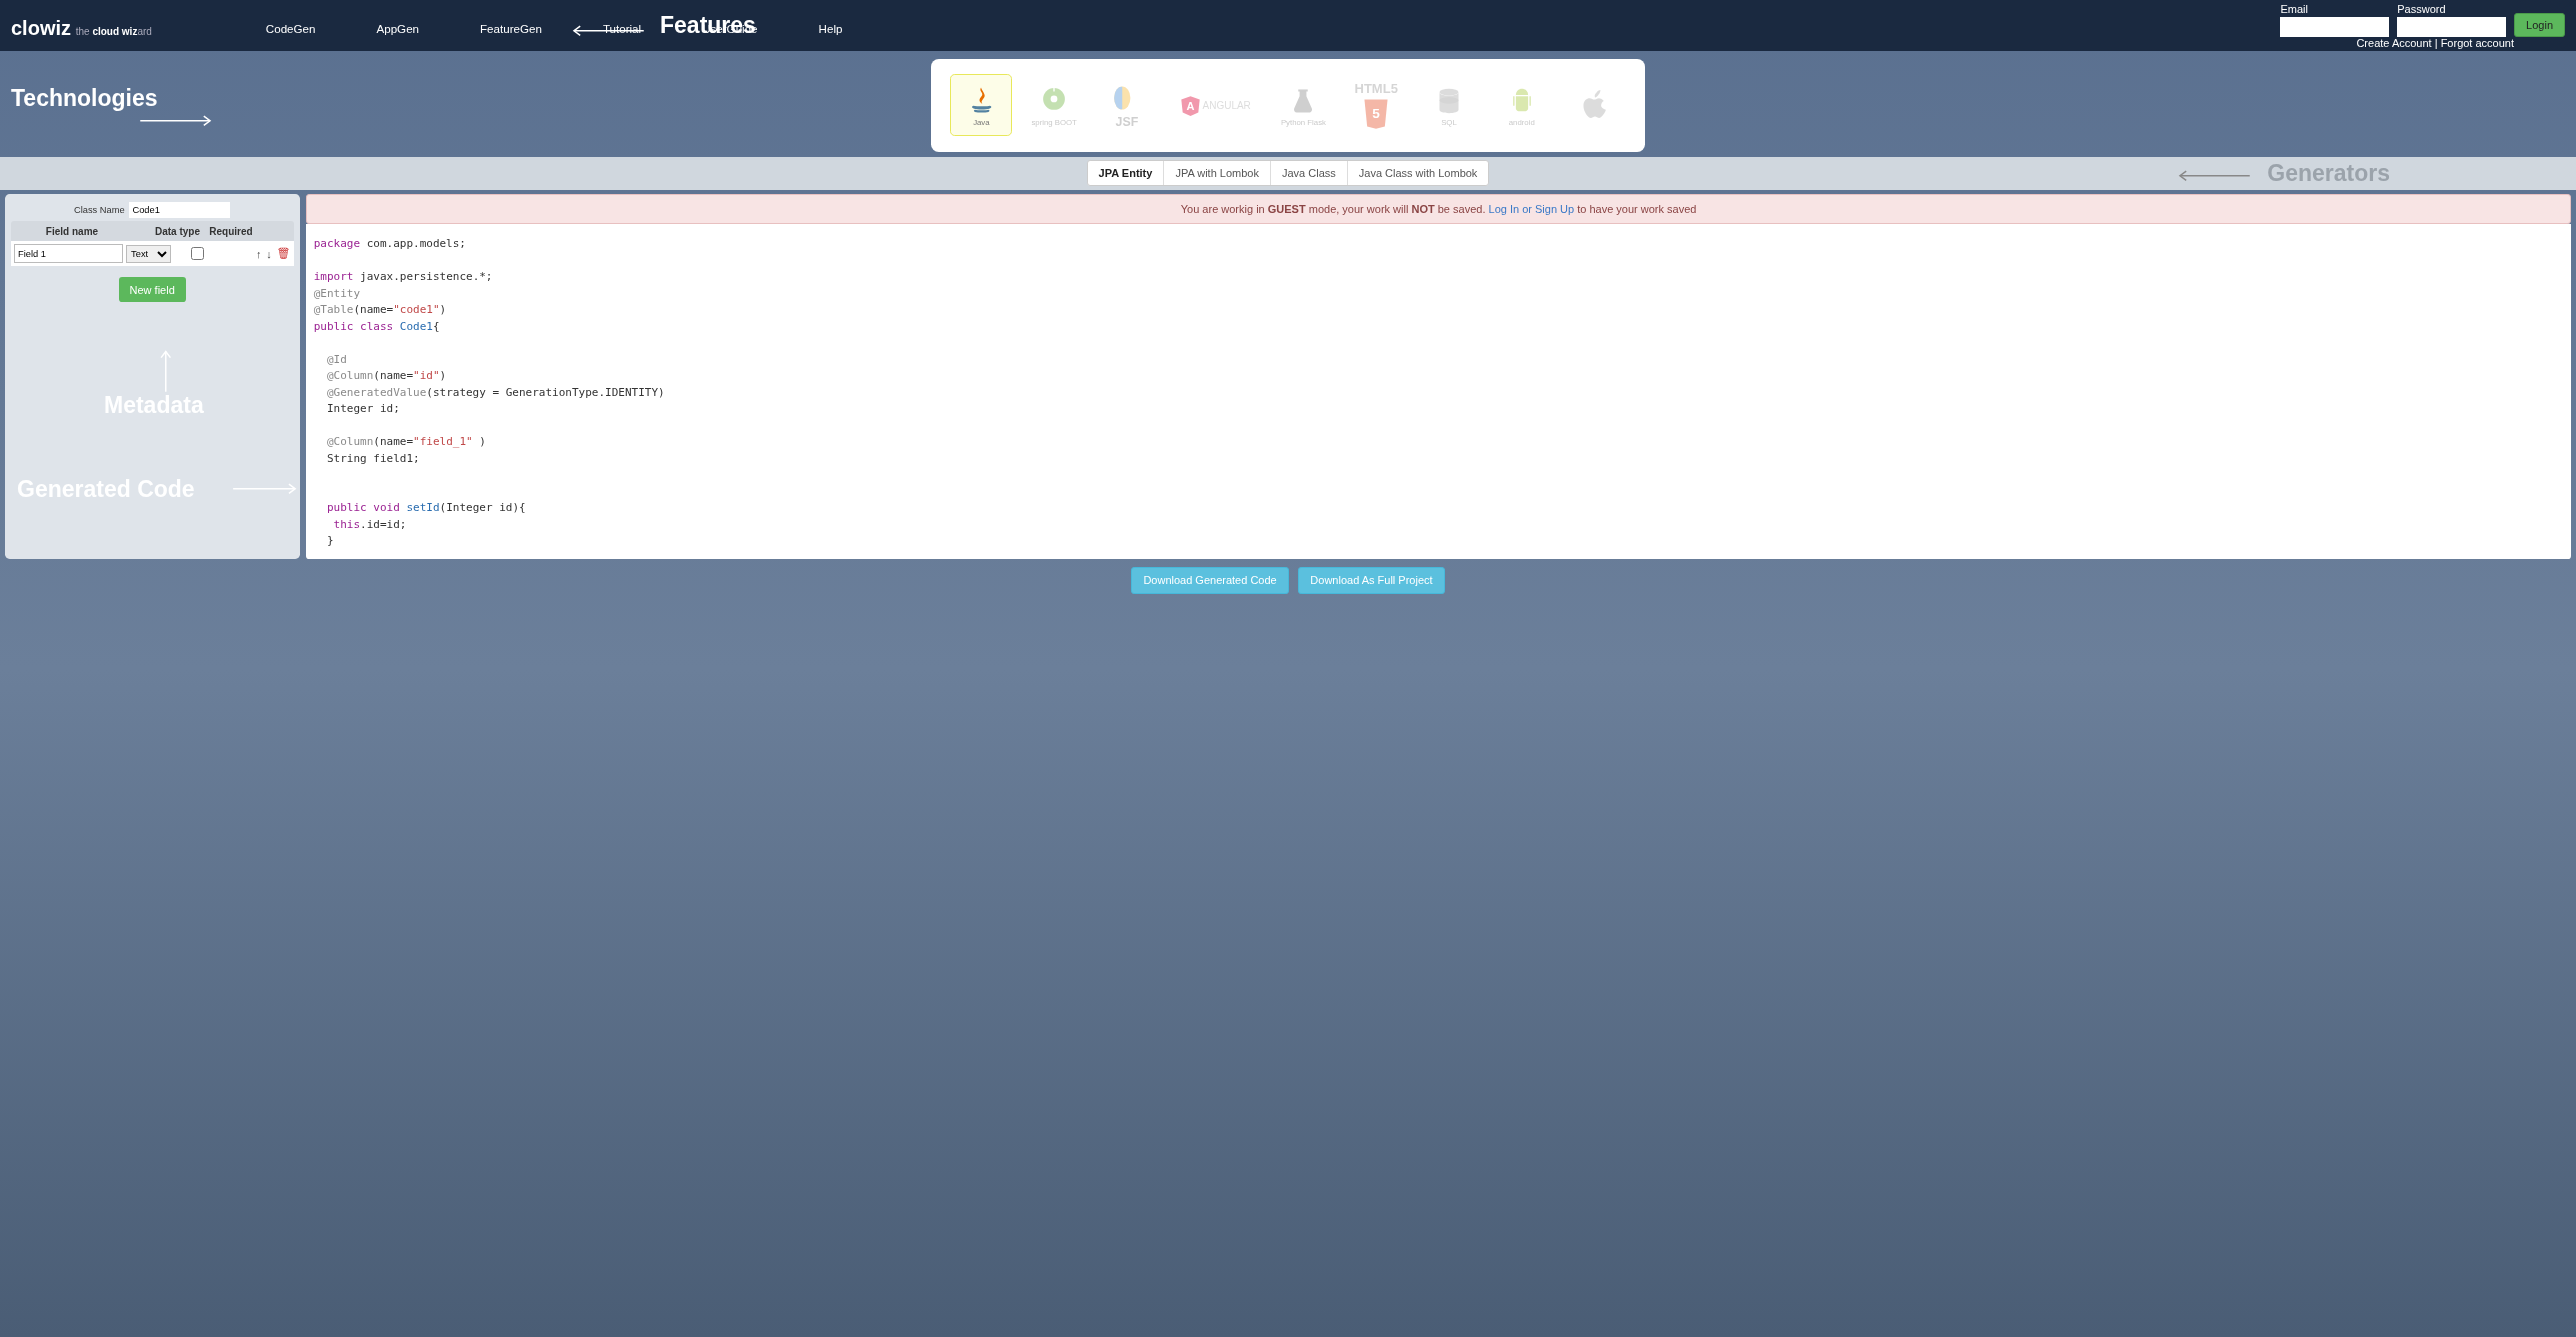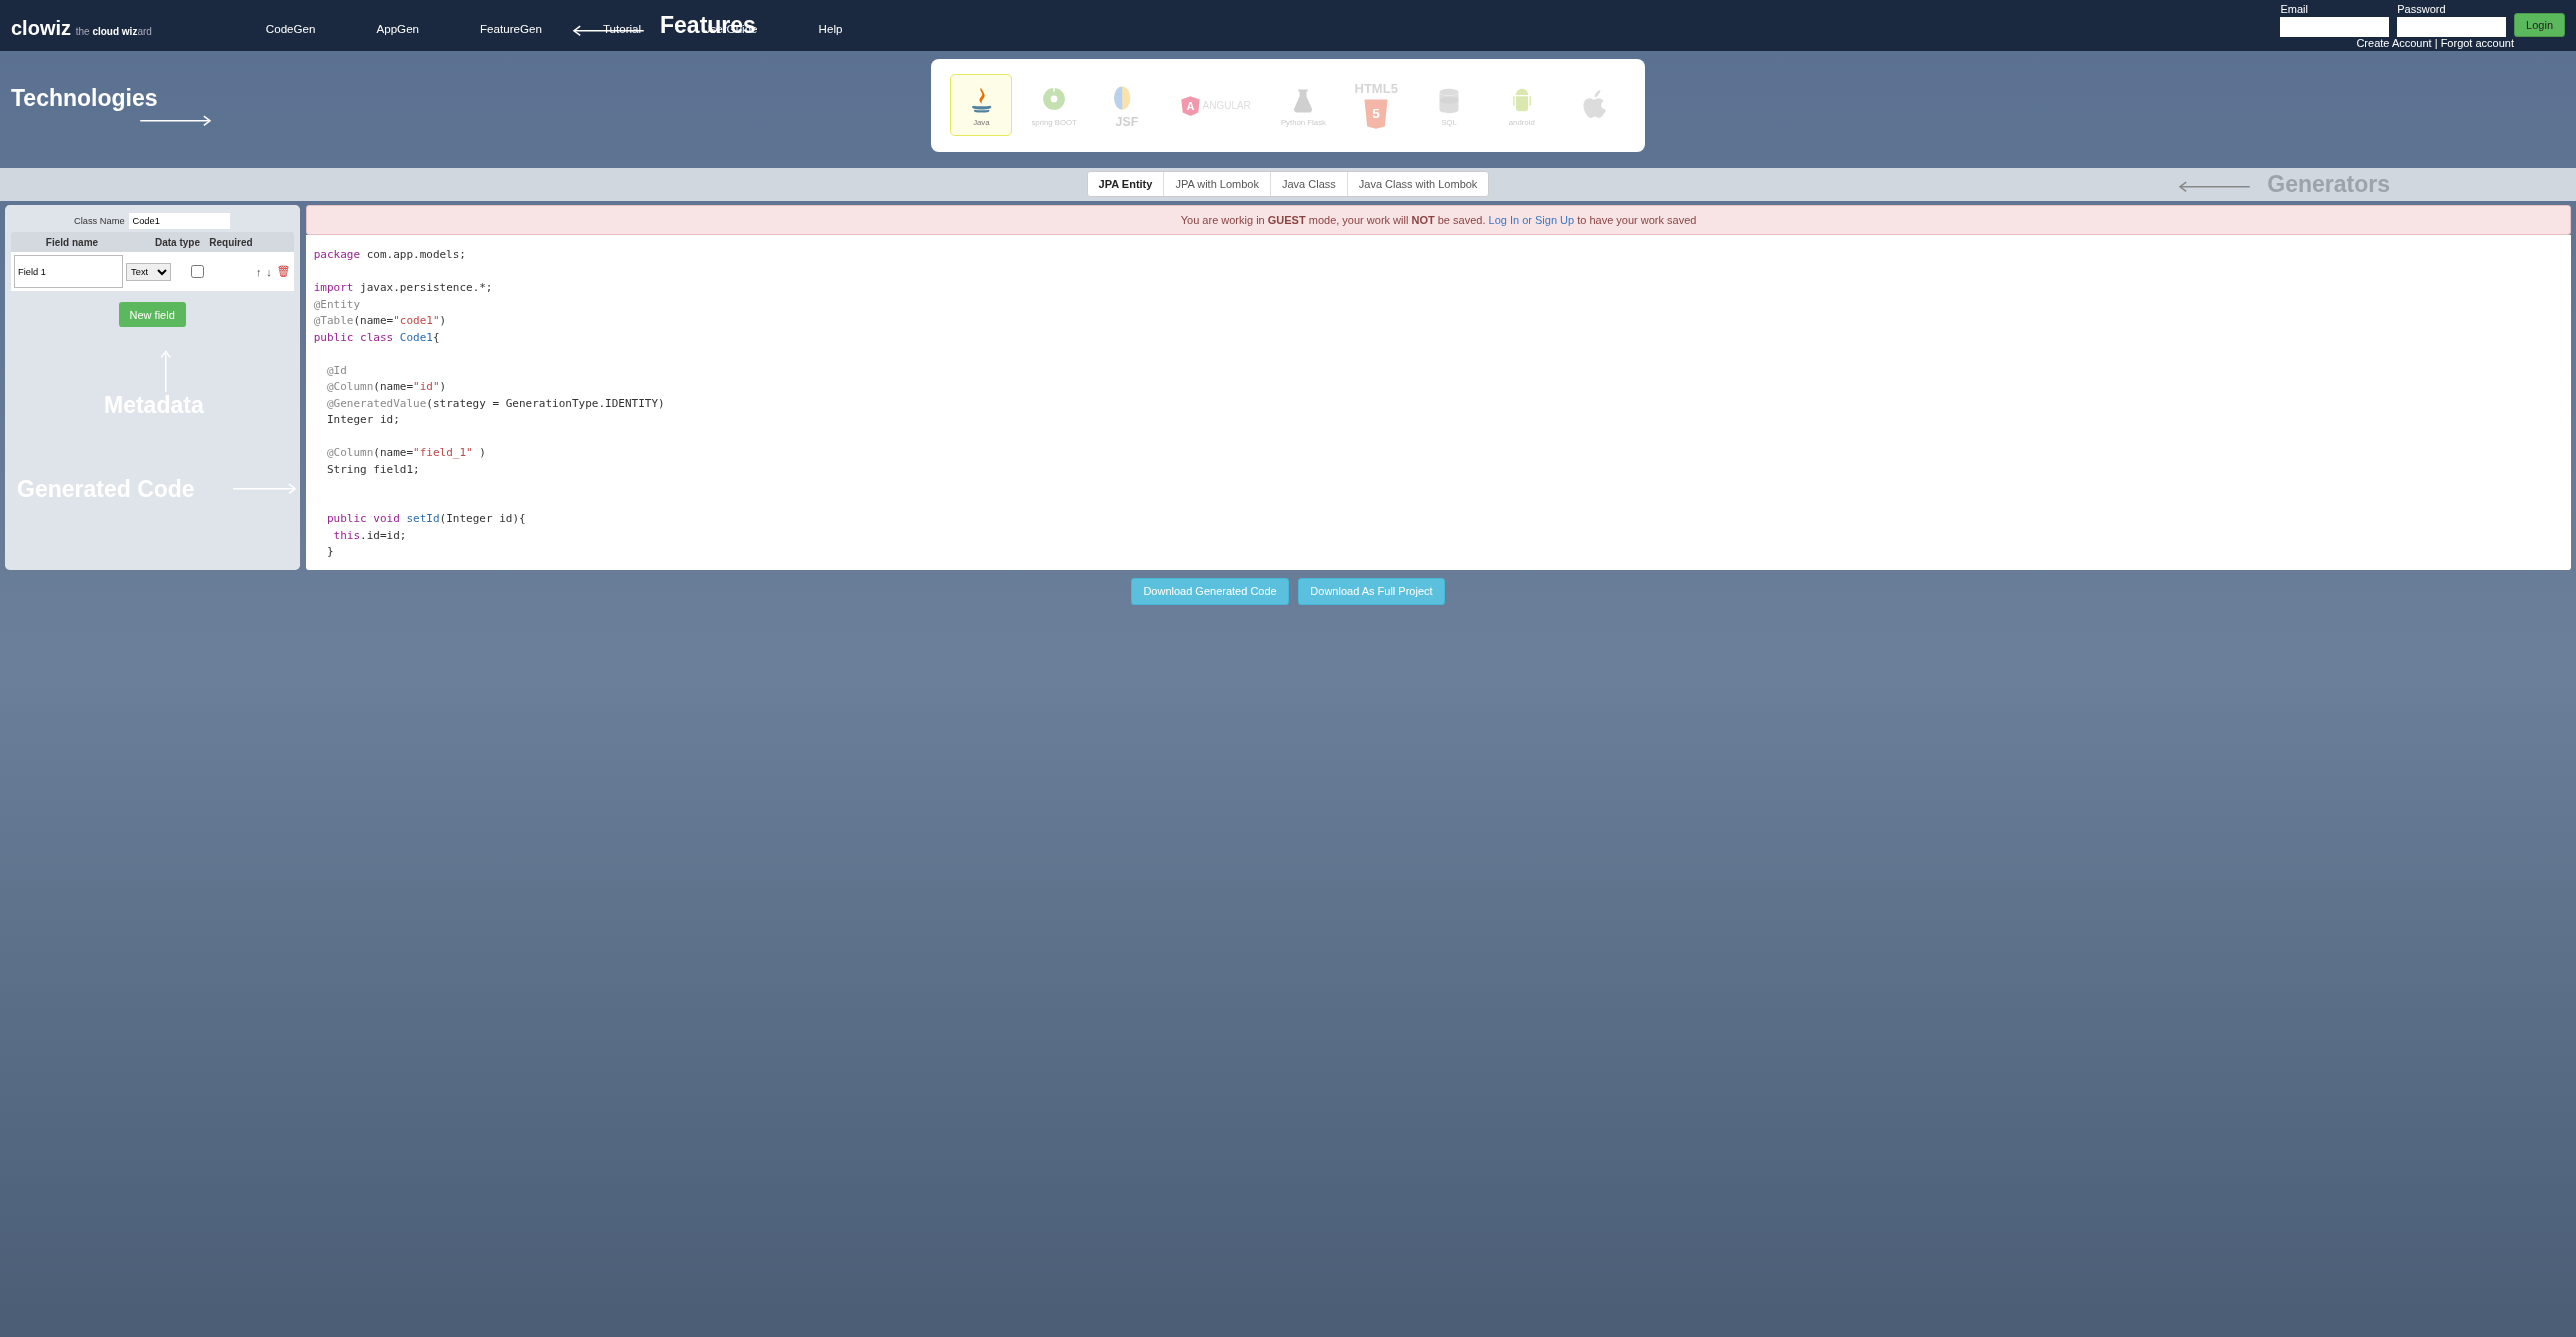--- a/index.html
+++ b/index.html
@@ -41,21 +41,21 @@
 .tech-arrow { position: absolute; left: 140px; top: 62px; stroke: #fff; }
 .tech-card {
   background: #fff; border-radius: 7.8px; margin: 0 auto; width: 714px; height: 93px;
   display: flex; align-items: center; justify-content: space-around; padding: 6.2px 14px;
 }
 .tech-item { width: 62px; height: 62px; display: flex; flex-direction: column; align-items: center; justify-content: center; opacity: 0.4; font-size: 7.8px; color: #777; }
 .tech-item.active { opacity: 1; border: 1.6px solid #e8e85a; border-radius: 4.7px; background: #fdfde8; }
 .tech-item .ic { width: 34px; height: 34px; }
 
 
-.gen-bar { background: #d0d7de; margin-top: 16px; height: 33px; display: flex; align-items: center; justify-content: center; position: relative; }
+.gen-bar { background: #d0d7de; margin-top: 5px; height: 33px; display: flex; align-items: center; justify-content: center; position: relative; }
 .gen-tabs { display: flex; background: #fff; border: 0.8px solid #ccc; border-radius: 3.1px; overflow: hidden; }
 .gen-tab { padding: 6.2px 11px; font-size: 11px; color: #555; border-right: 0.8px solid #ddd; cursor: pointer; }
 .gen-tab:last-child { border-right: none; }
 .gen-tab.active { font-weight: bold; color: #222; }
 .gen-lbl { color: #9ba3ab; font-size: 23px; font-weight: bold; position: absolute; right: 186px; }
 .gen-arrow { position: absolute; right: 326px; top: 11px; stroke: #888; }
 
 
 .main { display: flex; gap: 6.2px; margin-top: 4.7px; padding: 0 4.7px; height: 365px; }
 .meta-panel {
@@ -63,21 +63,21 @@
   display: flex; flex-direction: column;
 }
 .meta-top { background: transparent; display: flex; justify-content: center; align-items: center; gap: 4.7px; margin-bottom: 3.1px; }
 .meta-top label { font-size: 9.3px; color: #333; }
 .meta-top input { width: 101px; height: 15.5px; border: none; font-size: 9.3px; padding: 0 3.1px; background: #fff; }
 .meta-head { display: flex; background: #d4d9df; padding: 4.7px 3.1px; font-size: 10px; font-weight: bold; color: #333; border-radius: 3.1px 3.1px 0 0; }
 .meta-head .c1 { width: 116px; text-align: center; }
 .meta-head .c2 { width: 70px; text-align: right; }
 .meta-head .c3 { width: 62px; text-align: center; }
 .meta-row { display: flex; align-items: center; background: #fff; padding: 3.1px; gap: 3.1px; }
-.meta-row input[type=text] { width: 109px; height: 33px; border: 0.8px solid #bbb; font-size: 9.3px; padding: 0 3.1px; }
+.meta-row input[type=text] { width: 109px; height: 19px; border: 0.8px solid #bbb; font-size: 9.3px; padding: 0 3.1px; }
 .meta-row select { width: 45px; height: 18.6px; border: 0.8px solid #bbb; font-size: 9.3px; }
 .meta-row .chk { width: 47px; display: flex; justify-content: center; }
 .meta-row .acts { margin-left: auto; display: flex; gap: 4.7px; color: #444; font-size: 11px; align-items: center; }
 .meta-row .acts .del { color: #c33; }
 .new-field-btn { background: #5cb85c; color: #fff; border: none; border-radius: 3.1px; padding: 6.2px 11px; font-size: 11px; margin: 11px auto 0; display: block; cursor: pointer; }
 
 .code-panel { flex: 1; display: flex; flex-direction: column; }
 .alert {
   background: #f8e4e4; border: 0.8px solid #e8c0c0; border-radius: 3.1px; color: #8a4444;
   font-size: 11px; padding: 7.8px 12.4px; text-align: center;

